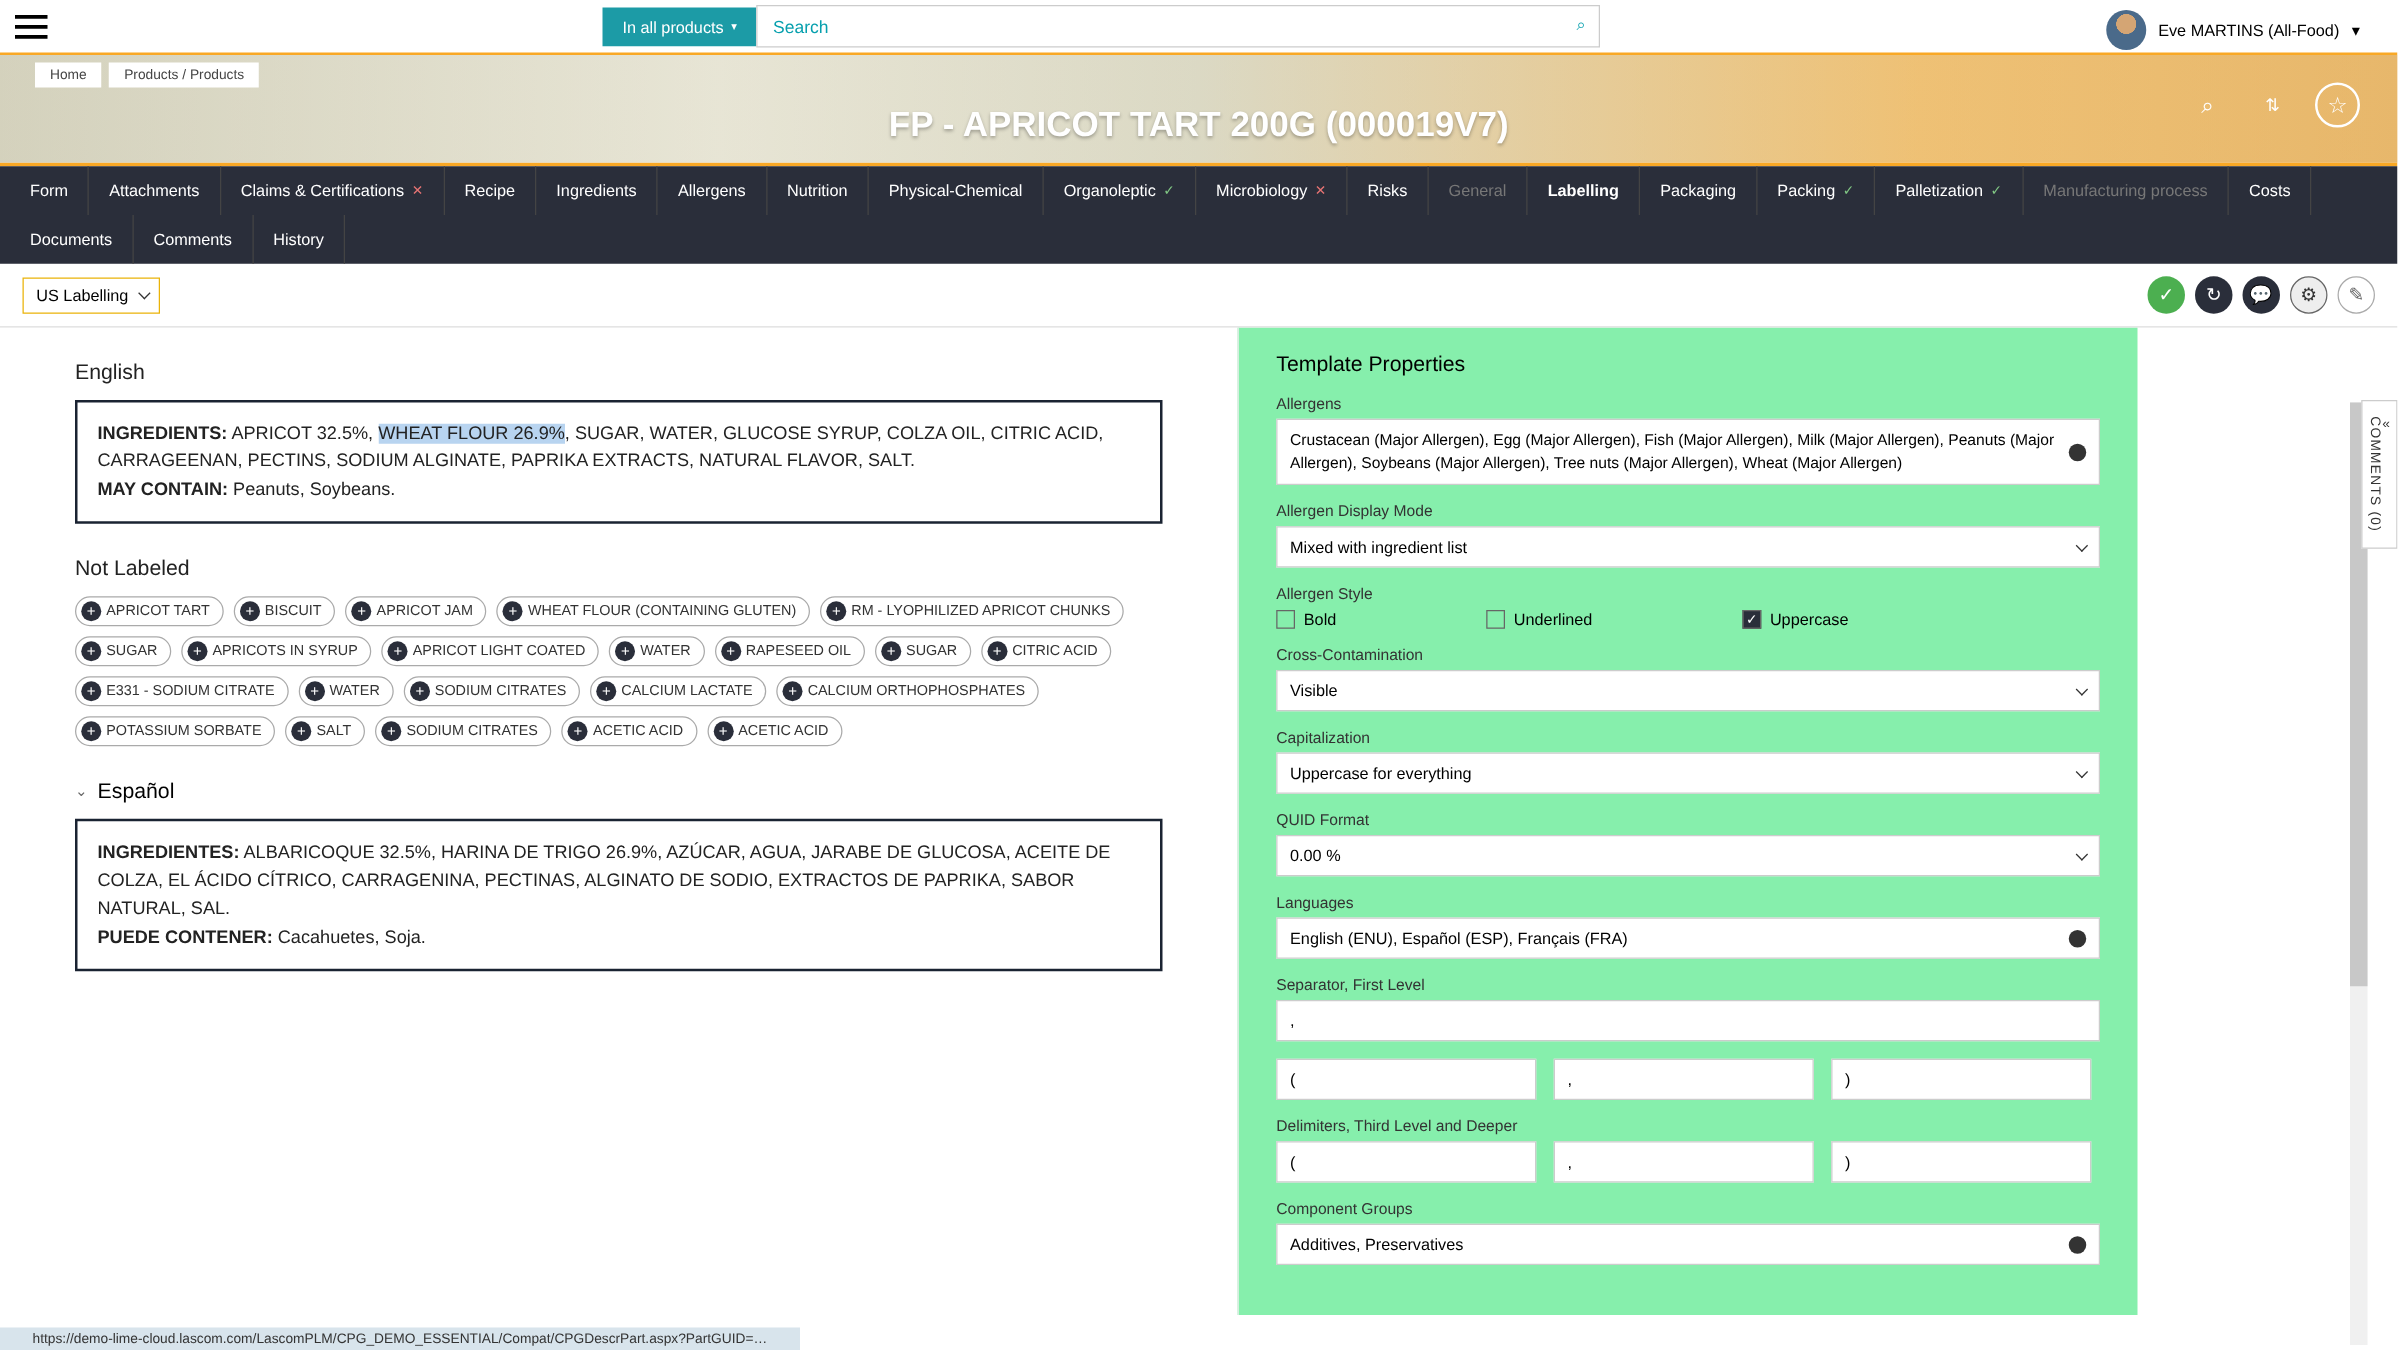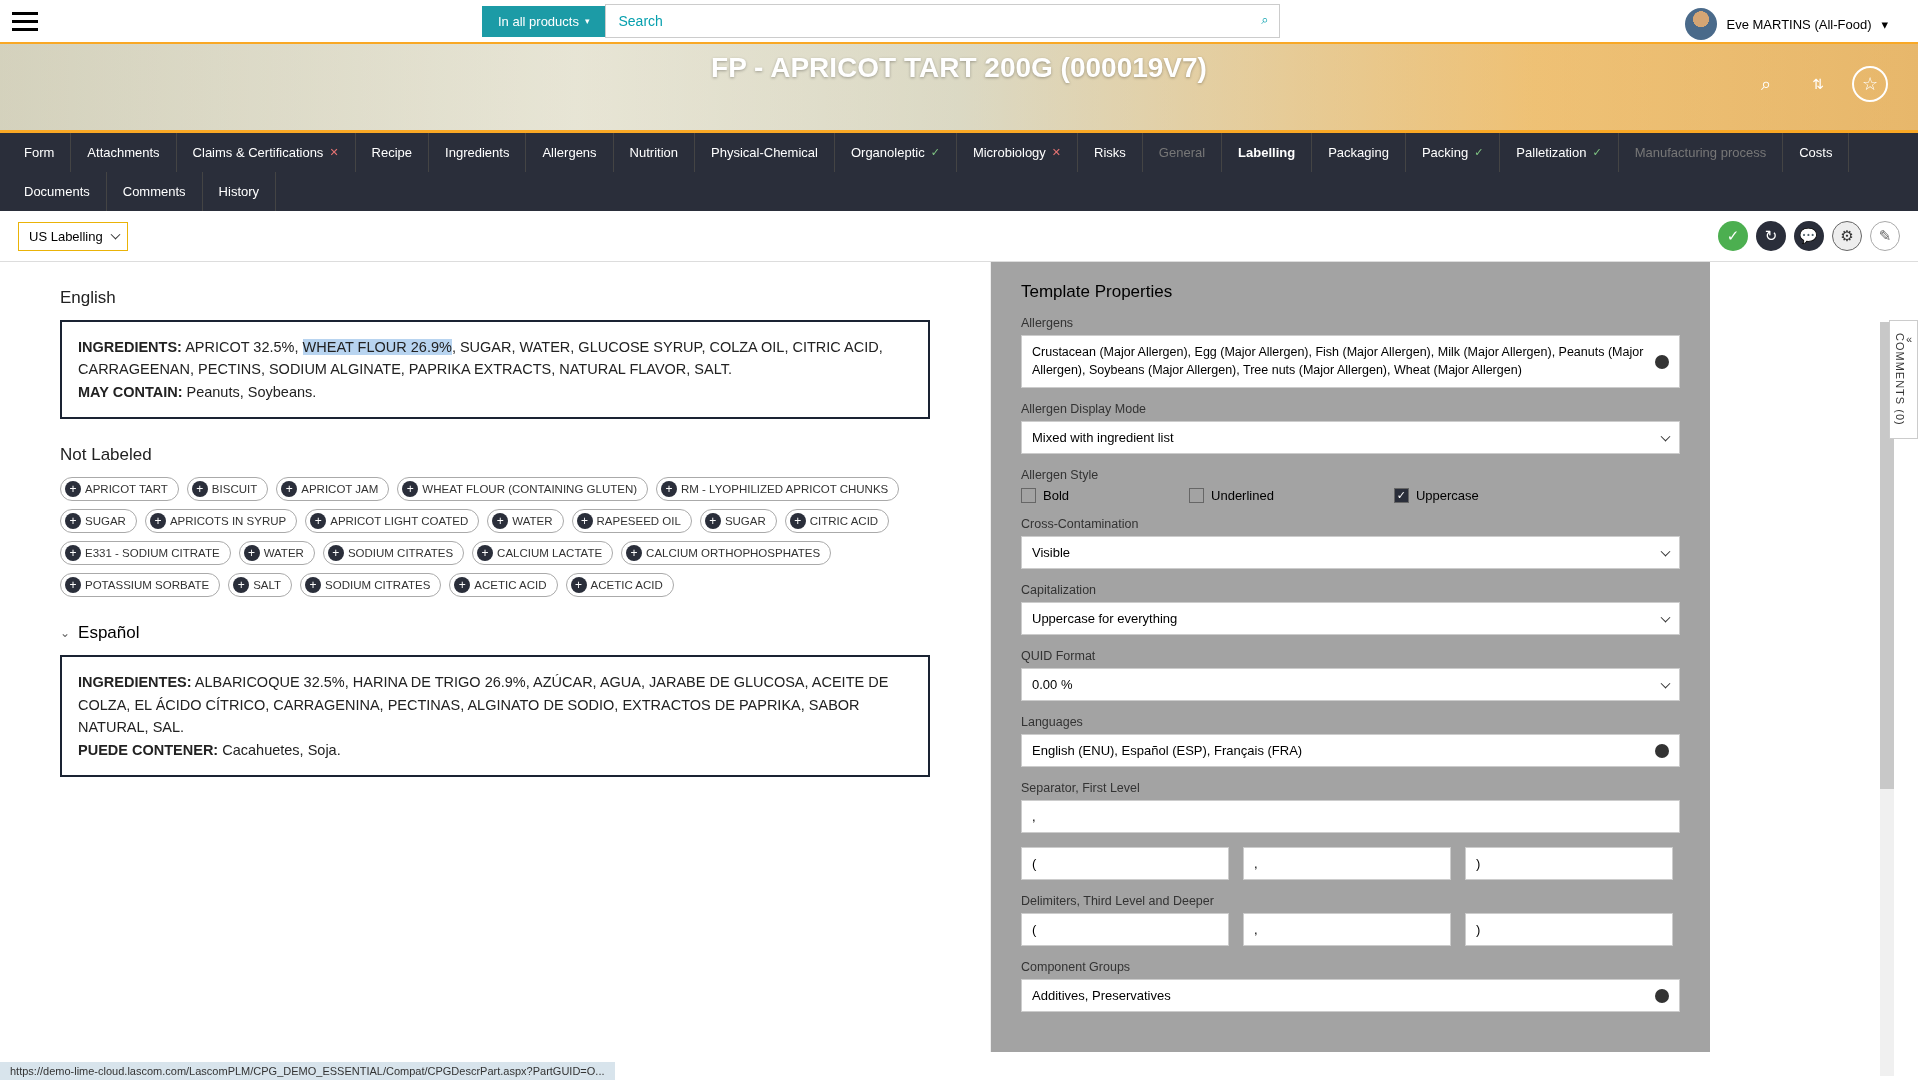--- a/index.html
+++ b/index.html
@@ -33,21 +33,21 @@
 .dropdown{border:1px solid #eab308;padding:6px 24px 6px 10px;font-size:13px;position:relative;background:#fff}
 .dropdown::after{content:"";position:absolute;right:8px;top:50%;width:6px;height:6px;border-right:1px solid #333;border-bottom:1px solid #333;transform:translateY(-70%) rotate(45deg)}
 .action-icons{display:flex;gap:8px}
 .aicon{width:30px;height:30px;border-radius:50%;display:flex;align-items:center;justify-content:center;font-size:15px;cursor:pointer}
 .aicon.green{background:#4caf50;color:#fff}
 .aicon.dark{background:#2a2e3a;color:#fff}
 .aicon.outline{border:1px solid #aaa;color:#666}
 .aicon.selected{border:1px solid #666;background:#eee;color:#333}
 .main{display:flex;height:calc(100% - 290px);overflow:hidden}
 .left-col{width:990px;padding:26px 60px;overflow-y:auto}
-.right-col{width:720px;padding:20px 30px;border-left:1px solid #eee;overflow-y:auto;background:#a3a3a3}
+.right-col{width:720px;padding:20px 30px;border-left:1px solid #eee;overflow-y:auto;background:#86efac}
 .section-h{font-size:17px;font-weight:500;margin-bottom:12px;color:#222}
 .ing-box{border:2px solid #1a2332;padding:14px 16px;margin-bottom:26px;font-size:14.5px;line-height:1.55;color:#222}
 .ing-label{font-weight:bold}
 .hl{background:#b8d4f0}
 .chips{display:flex;flex-wrap:wrap;gap:8px;margin-bottom:26px}
 .chip{border:1px solid #aaa;border-radius:14px;padding:3px 10px 3px 4px;font-size:11.5px;display:flex;align-items:center;gap:4px;color:#333}
 .chip-plus{width:16px;height:16px;border-radius:50%;background:#2a2e3a;color:#fff;display:flex;align-items:center;justify-content:center;font-size:12px;line-height:1}
 .collapse-h{display:flex;align-items:center;gap:8px;font-size:17px;margin-bottom:12px;cursor:pointer}
 .chev{font-size:12px;color:#666;transform:rotate(0)}
 .prop-title{font-size:17px;font-weight:500;margin-bottom:14px}
@@ -60,21 +60,21 @@
 .check-row{display:flex;gap:120px;margin-top:6px}
 .cb{display:flex;align-items:flex-end;gap:7px;font-size:13px}
 .cbx{width:15px;height:15px;border:1px solid #666;display:flex;align-items:center;justify-content:center;font-size:11px}
 .cbx.checked{background:#2a2e3a;color:#fff}
 .field-row{display:flex;gap:15px}
 .field-row .fcontrol{flex:1}
 .field-row3{display:flex;gap:14px}
 .field-row3 .fcontrol{width:208px;flex:0 0 auto}
 .comments-tab{position:absolute;right:0;top:320px;writing-mode:vertical-rl;background:#fff;border:1px solid #ccc;padding:12px 4px;font-size:11px;letter-spacing:1px;color:#333}
 .comments-tab::before{content:"«";writing-mode:horizontal-tb;display:block;text-align:center;margin-bottom:6px}
-.statusbar{position:absolute;bottom:0;left:0;background:#d8e4ec;padding:3px 10px;font-size:11px;color:#333;max-width:640px;white-space:nowrap;overflow:hidden;text-overflow:ellipsis}
+.statusbar{position:absolute;bottom:0;left:0;background:#d8e4ec;padding:3px 26px;font-size:11px;color:#333;max-width:640px;white-space:nowrap;overflow:hidden;text-overflow:ellipsis}
 .scrollbar-fake{position:absolute;right:24px;top:322px;width:14px;bottom:4px;background:#f0f0f0}
 .scroll-thumb{background:#c8c8c8;width:100%;height:62%;position:absolute;top:0}
 </style>
 </head>
 <body>
 
 <div class="topbar">
   <div class="hamburger">
       <span></span>
       <span></span>
@@ -88,20 +88,24 @@
     </div>
   </div>
   <div class="user-area">
     <div class="avatar"></div>
     <span>Eve MARTINS (All-Food)</span>
     <span>▾</span>
   </div>
 </div>
 
 <div class="hero">
+  <div class="breadcrumb">
+    <div class="bc-item">Home</div>
+    <div class="bc-item">Products / Products</div>
+  </div>
   <div class="hero-title">FP - APRICOT TART 200G (000019V7)</div>
   <div class="hero-icons">
     <div class="hero-icon nb">⌕</div>
     <div class="hero-icon nb" style="font-size:14px">⇅</div>
     <div class="hero-icon">☆</div>
   </div>
 </div>
 <div class="orange-line"></div>
 
 <div class="tabs">

